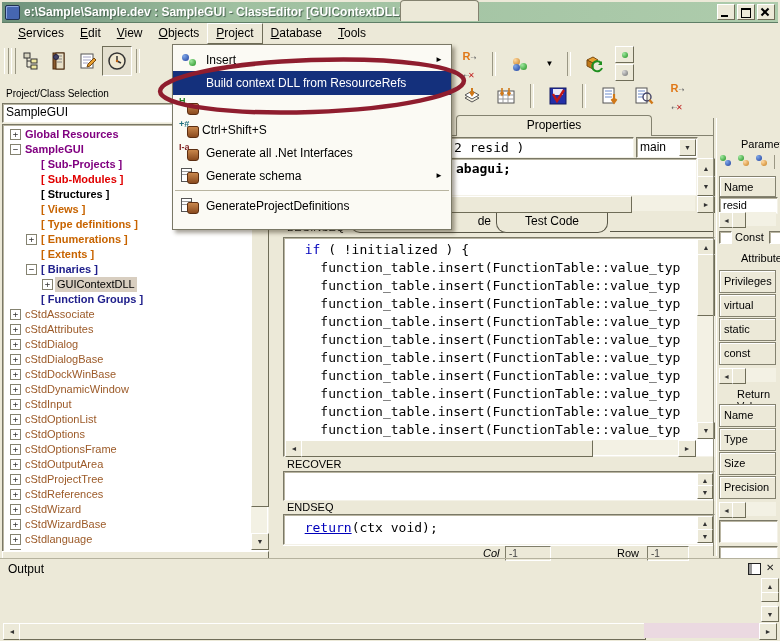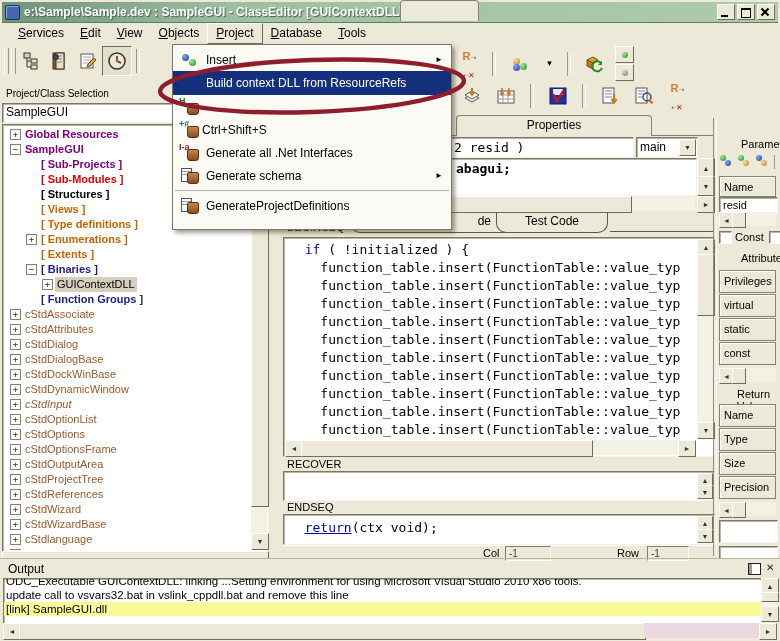--- a/index.html
+++ b/index.html
@@ -314,21 +314,21 @@
         <div class="trow" style="top: 241px; left: 0px;">
           <span class="tbox" style="left: 4px;">+</span>
           <span class="tlabel" style="left: 17px; color: rgb(156, 90, 40);">cStdDockWinBase</span>
         </div>
         <div class="trow" style="top: 256px; left: 0px;">
           <span class="tbox" style="left: 4px;">+</span>
           <span class="tlabel" style="left: 17px; color: rgb(156, 90, 40);">cStdDynamicWindow</span>
         </div>
         <div class="trow" style="top: 271px; left: 0px;">
           <span class="tbox" style="left: 4px;">+</span>
-          <span class="tlabel" style="left: 17px; color: rgb(156, 90, 40); font-style: italic;">cStdInput</span>
+          <span class="tlabel" style="left: 17px; color: rgb(156, 90, 40);">cStdInput</span>
         </div>
         <div class="trow" style="top: 286px; left: 0px;">
           <span class="tbox" style="left: 4px;">+</span>
           <span class="tlabel" style="left: 17px; color: rgb(156, 90, 40);">cStdOptionList</span>
         </div>
         <div class="trow" style="top: 301px; left: 0px;">
           <span class="tbox" style="left: 4px;">+</span>
           <span class="tlabel" style="left: 17px; color: rgb(156, 90, 40);">cStdOptions</span>
         </div>
         <div class="trow" style="top: 316px; left: 0px;">
@@ -421,21 +421,21 @@
   </div>
 
   <div class="abs seclabel" style="left:287px;top:501px;">ENDSEQ</div>
   <div class="abs codebox" style="left:283px;top:514px;width:430px;height:29px;">
     <span class="mono" id="endseq-code" style="position:absolute;left:5px;top:5px;font-size:13px;white-space:pre;">  <span class="kw und">return</span>(ctx void);</span>
     <span class="sbtn up" style="right:1px;top:1px;width:14px;height:12px;"></span>
     <span class="sbtn dn" style="right:1px;bottom:1px;width:14px;height:12px;"></span>
   </div>
 
   <div class="abs statusbar" style="left:283px;top:545px;width:430px;height:14px;">
-    <span style="position:absolute;left:200px;top:1px;">Col</span>
+    <span style="position:absolute;left:200px;top:1px;font-style:italic;">Col</span>
     <span class="sbox" style="left:222px;top:0;width:38px;">-1</span>
     <span style="position:absolute;left:334px;top:1px;">Row</span>
     <span class="sbox" style="left:364px;top:0;width:34px;">-1</span>
   </div>
 
   <div class="abs" style="left:713px;top:118px;height:438px;width:2px;border-left:1px solid #8E8C7A;border-right:1px solid #fff;"></div>
 
   <div class="ptitle abs" style="top:138px;">Parameters</div>
   <div class="abs" style="left:720px;top:155px;display:flex;gap:4px;align-items:center;">
     <span class="ins-dots" style="width:14px;">
@@ -487,25 +487,20 @@
     <span class="sbtn lf" style="left:0;top:0;width:13px;height:14px;"></span>
     <span class="thumb" style="left:13px;top:0;width:12px;height:14px;"></span>
   </div>
   <div class="abs sunken" style="left:719px;top:520px;width:57px;height:21px;"></div>
   <div class="abs sunken" style="left:719px;top:546px;width:57px;height:11px;"></div>
 
   <div class="abs outpanel">
     <div class="outtitle">Output</div>
     <span class="dockic" style="left:748px;top:4px;"></span>
     <span class="xic" style="left:766px;top:4px;">✕</span>
-    <div class="outtext sunken" id="out-lines">
-        <div class="outline1" style="margin-top: -5px;">ODC_Executable GUIContextDLL: linking  ...Setting environment for using Microsoft Visual Studio 2010 x86 tools.</div>
-        <div class="outline1">update call to vsvars32.bat in vslink_cppdll.bat and remove this line</div>
-        <div class="outline1 outhl">[link] SampleGUI.dll</div>
-      </div>
     <div class="abs track" style="left:761px;top:19px;width:16px;height:44px;">
       <span class="sbtn up" style="left:0;top:0;width:16px;height:14px;"></span>
       <span class="thumb" style="left:0;top:14px;width:16px;height:8px;"></span>
       <span class="sbtn dn" style="left:0;bottom:0;width:16px;height:14px;"></span>
     </div>
     <div class="abs track" style="left:3px;top:64px;width:774px;height:15px;">
       <span class="sbtn lf" style="left:0;top:0;width:16px;height:15px;"></span>
       <span class="thumb" style="left:16px;top:0;width:625px;height:15px;"></span>
       <span style="position:absolute;left:641px;top:0;width:117px;height:15px;background:#EBD9E1;"></span>
       <span class="sbtn rt" style="right:0;top:0;width:16px;height:15px;"></span>

